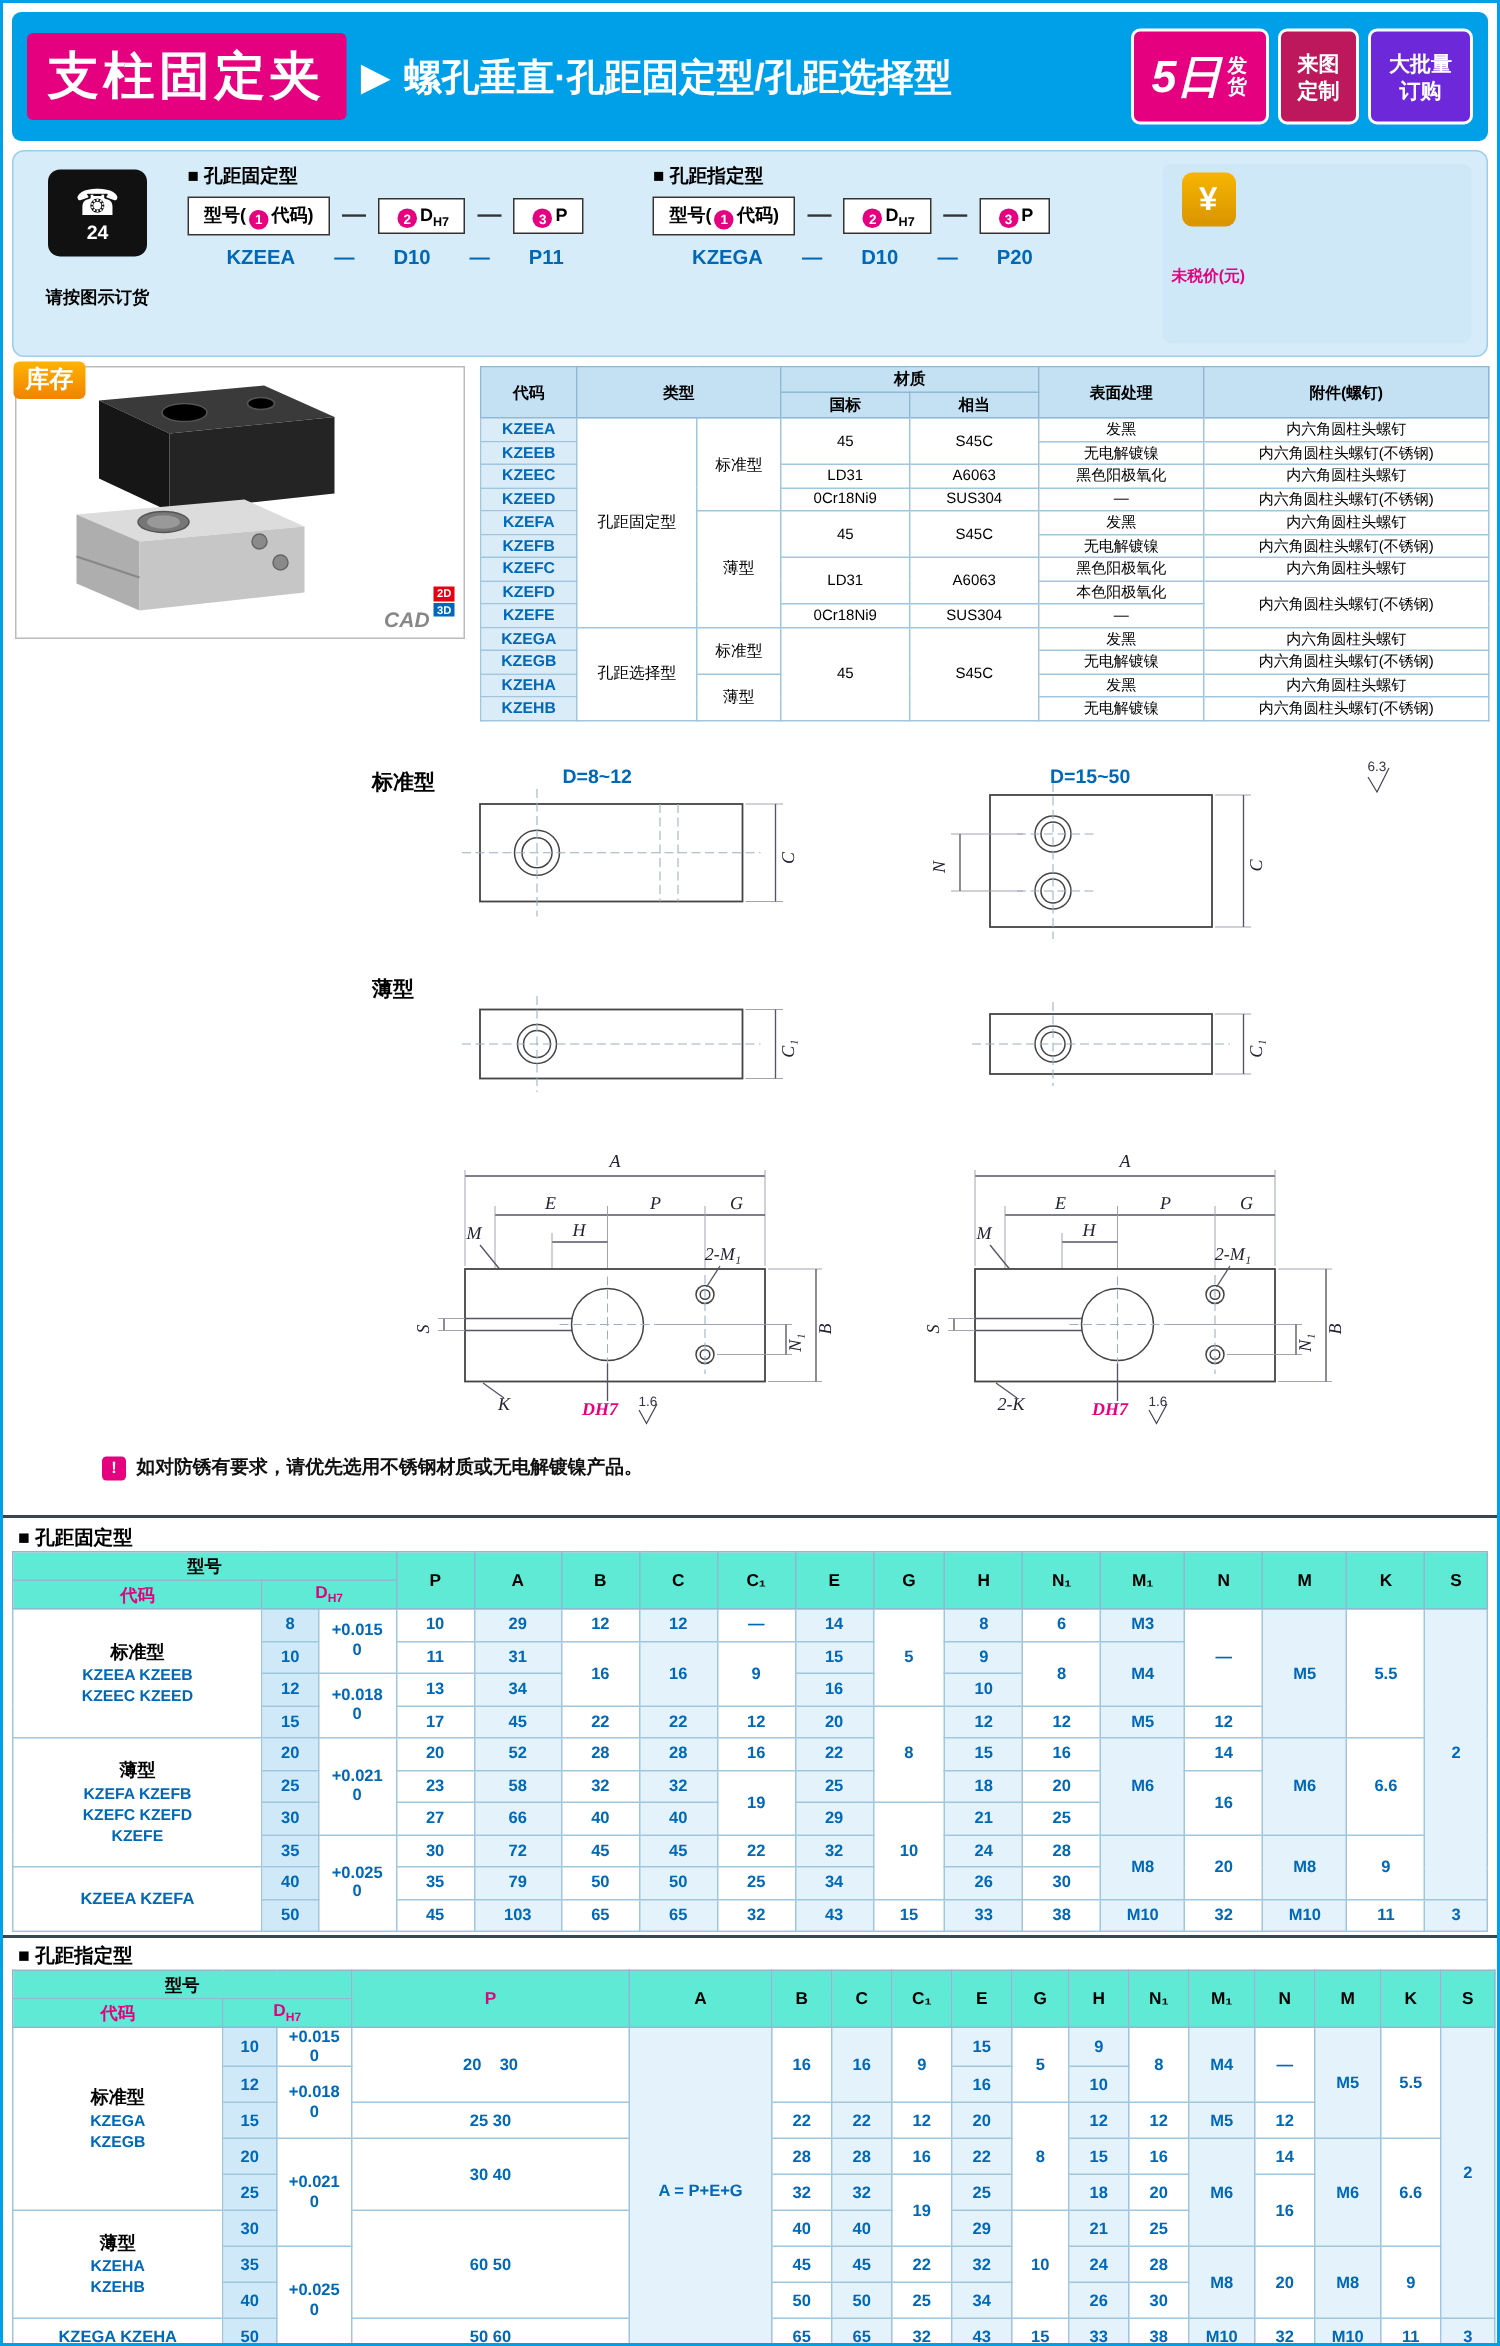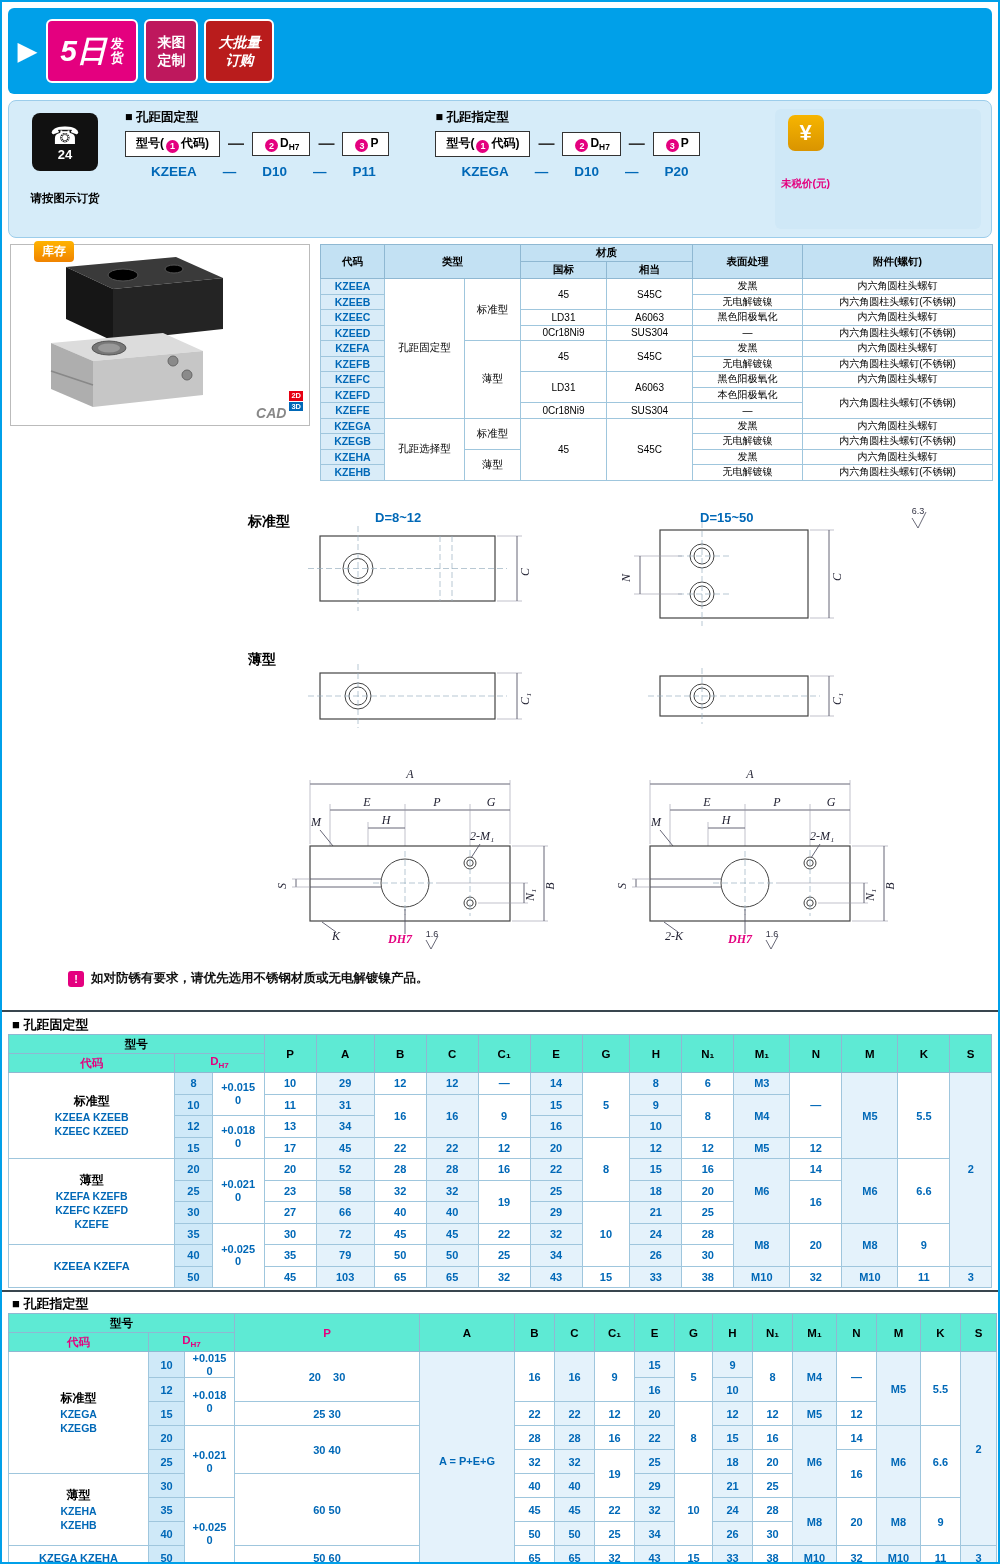--- a/index.html
+++ b/index.html
@@ -9,21 +9,21 @@
   .page-header{position:absolute;top:6px;left:6px;width:984px;height:86px;background:#00a0e9;border-radius:6px;display:flex;align-items:center;padding:0 10px;box-sizing:border-box;gap:10px;}
   .title-box{background:#e4007f;color:#fff;font-size:34px;font-weight:bold;padding:6px 14px;border-radius:4px;letter-spacing:3px;white-space:nowrap;}
   .title-arrow{color:#fff;font-size:24px;font-weight:bold;}
   .subtitle{color:#fff;font-size:25px;font-weight:bold;flex:1;white-space:nowrap;}
   .badges{display:flex;gap:6px;}
   .badge{border-radius:6px;color:#fff;font-weight:bold;display:flex;align-items:center;justify-content:center;text-align:center;box-sizing:border-box;}
   .badge-days{background:#e4007f;width:92px;height:64px;border:2px solid #fff;gap:3px;}
   .bd-big{font-size:30px;font-style:italic;}
   .bd-small{width:15px;line-height:1.1;word-break:break-all;font-size:13px;}
   .badge-custom{background:#be185d;width:54px;height:64px;font-size:14px;white-space:pre-line;border:2px solid #fff;line-height:1.3;}
-  .badge-bulk{background:#b91c1c;width:70px;height:64px;font-size:14px;white-space:pre-line;border:2px solid #fff;line-height:1.3;font-style:italic;}
+  .badge-bulk{background:#6d28d9;width:70px;height:64px;font-size:14px;white-space:pre-line;border:2px solid #fff;line-height:1.3;}
 
   
   .ordering{position:absolute;top:98px;left:6px;width:984px;height:138px;background:#d6ecf9;border:1px solid #9ccdeb;border-radius:8px;box-sizing:border-box;display:flex;padding:8px 10px;gap:14px;}
   .phone-col{width:92px;text-align:center;}
   .phone-icon{width:66px;height:58px;background:#111;border-radius:8px;margin:4px auto 2px;color:#fff;display:flex;flex-direction:column;align-items:center;justify-content:center;line-height:1;}
   .ph-glyph{font-size:24px;}
   .ph-24{font-size:13px;font-weight:bold;}
   .phone-caption{font-size:11.5px;font-weight:bold;margin-top:20px;}
   .order-main{flex:1;}
   .instr{font-size:13px;font-weight:bold;margin:2px 0 6px;}
@@ -43,21 +43,21 @@
   .mag{color:#e4007f;}
   .pp-title{color:#0068b7;font-weight:bold;font-size:13px;margin:2px 0 5px;}
   .pp-dot{margin-right:3px;}
   .pp-table{border-collapse:collapse;background:#fff;}
   .pp-table td{border:1px solid #8fb8d2;font-size:11px;padding:2px 7px;text-align:center;white-space:nowrap;}
   .pp-table .pp-h{background:#e8e8e8;font-weight:bold;}
 
   
   .stock-section{position:absolute;top:242px;left:6px;width:984px;height:236px;}
   .product-box{position:absolute;left:2px;top:0;width:298px;height:180px;border:1px solid #bbb;background:#fff;}
-  .stock-badge{position:absolute;left:-2px;top:-4px;background:linear-gradient(#ffb300,#f08300);color:#fff;font-weight:bold;font-size:12px;padding:2px 8px;border-radius:4px;z-index:2;margin-left:25px;}
+  .stock-badge{position:absolute;left:-2px;top:-4px;background:linear-gradient(#ffb300,#f08300);color:#fff;font-weight:bold;font-size:16px;padding:2px 8px;border-radius:4px;z-index:2;}
   .cad-badge{position:absolute;right:6px;bottom:4px;display:flex;align-items:center;gap:3px;}
   .cad-txt{color:#888;font-weight:bold;font-style:italic;font-size:14px;margin-top:24px;}
   .cad-col{display:flex;flex-direction:column;gap:1px;}
   .cad-sq{font-size:7.5px;color:#fff;padding:0 2px;font-weight:bold;line-height:1.3;}
   .cad-2d{background:#e60012;}
   .cad-3d{background:#0068b7;}
   .materials-wrap{position:absolute;left:312px;top:0;width:672px;}
 
   table.mat{width:100%;border-collapse:collapse;table-layout:fixed;}
   table.mat th{background:#c3e1f3;border:1px solid #8fb8d2;font-size:10.5px;height:16px;padding:0 2px;}
@@ -106,21 +106,23 @@
   td.pstag{white-space:pre;text-align:left;font-size:11.5px;}
   td.p1{padding-left:14px;} td.p2{padding-left:40px;} td.p3{padding-left:66px;} td.p4{padding-left:94px;} td.p5{padding-left:120px;}
   sub{font-size:70%;}
 </style>
 </head>
 <body>
 
 <div id="page">
 
   <div class="page-header">
+    <div class="title-box"><span>支柱固定夹</span></div>
     <span class="title-arrow">▶</span>
+    <span class="subtitle">螺孔垂直·孔距固定型/孔距选择型</span>
     <div class="badges">
       <div class="badge badge-days">
         <span class="bd-big">5日</span>
         <span class="bd-small">发货</span>
       </div>
       <div class="badge badge-custom">来图
 定制</div>
       <div class="badge badge-bulk">大批量
 订购</div>
     </div>

